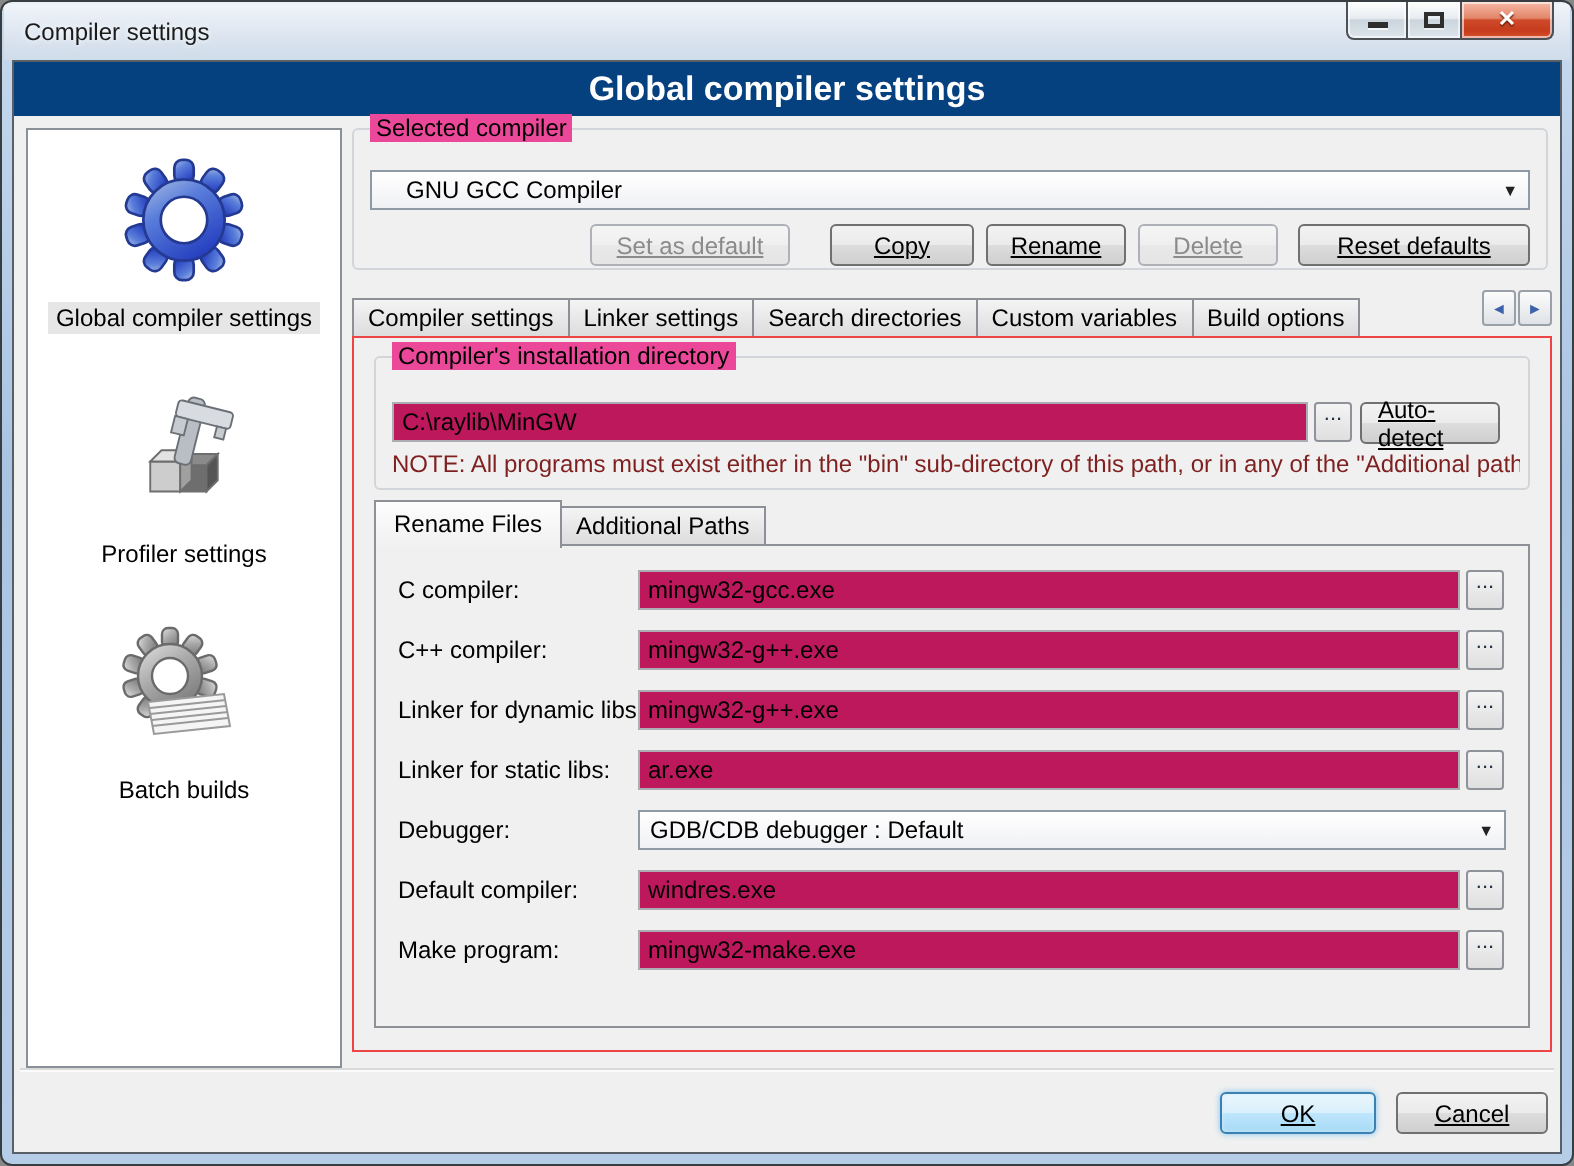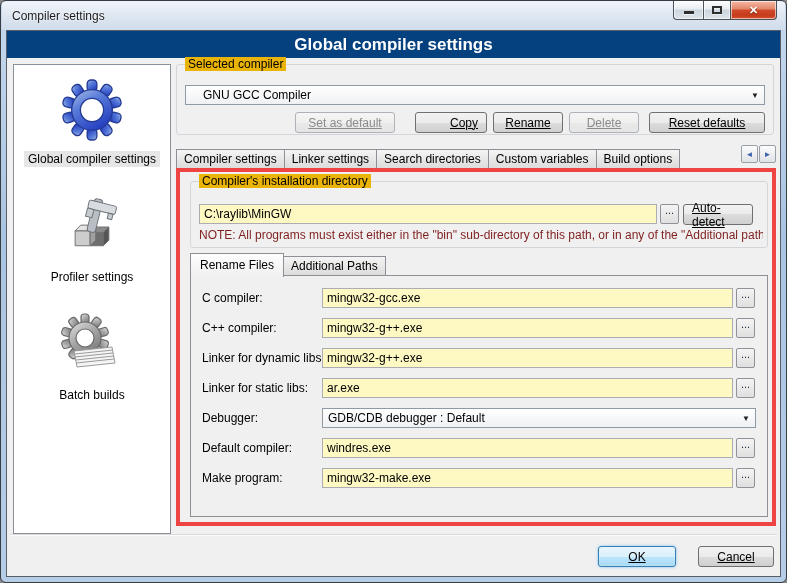--- a/index.html
+++ b/index.html
@@ -54,21 +54,21 @@
     position:absolute; left:6px; top:33px; width:158px; height:470px;
     background:#fff; border:1px solid #8a9097; overflow:hidden;
   }
   .nav-item { display:flex; flex-direction:column; align-items:center; margin-top:14px; cursor:default; }
   .nav-item .nav-label { margin-top:10px; padding:1px 4px; white-space:nowrap; }
   .nav-item.selected .nav-label { background:#e6e6e6; }
   .nav-item + .nav-item { margin-top:28px; }
 
   
   .groupbox { position:absolute; border:1px solid #d2d6da; border-radius:3px; background:#f0f0f0; }
-  .grouplabel { position:absolute; top:-8px; left:8px; background:#eab308; padding:0 3px; white-space:nowrap; }
+  .grouplabel { position:absolute; top:-8px; left:8px; background:#ec4899; padding:0 3px; white-space:nowrap; }
 
   
   .grp-selected { left:169px; top:33px; width:598px; height:71px; }
   .combo {
     position:relative; height:20px; border:1px solid #8e9aa5; background:linear-gradient(to bottom,#ffffff,#f0f1f4);
     display:flex; align-items:center; padding:0 18px 0 5px; cursor:default;
   }
   .combo .arrow { position:absolute; right:5px; top:6px; font-size:8px; color:#222; line-height:8px; }
   .combo-main { position:absolute; left:8px; right:8px; top:20px;padding-left:17px; }
 
@@ -82,21 +82,21 @@
   .btn.disabled {
     border-color:#aeb2b8; color:#8b8b8b;
     background: linear-gradient(to bottom,#f5f5f5,#efefef 50%,#e9e9e9 50%,#e5e5e5);
   }
   .btn.default {
     border-color:#3c7fb1;
     background: linear-gradient(to bottom,#eaf6fd,#d9f0fc 50%,#bee6fd 50%,#a7d9f5);
     box-shadow: 0 0 3px #7ec3ef, inset 0 0 2px #cfeefc;
   }
   .w-setdef { width:100px; margin-right:20px; }
-  .w-copy { width:72px; margin-right:6px;justify-content:flex-end; }
+  .w-copy { width:72px; margin-right:6px; }
   .w-rename { width:70px; margin-right:6px; }
   .w-delete { width:70px; margin-right:10px; }
   .w-reset { width:116px; }
 
   
   .tabs { position:absolute; left:169px; top:114px; width:600px; height:24px; display:flex; align-items:flex-end; }
   .tab {
     height:20px; line-height:19px; padding:0 7px; white-space:nowrap;
     background:linear-gradient(to bottom,#f4f4f4,#dbdbdb);
     border:1px solid #8d9097; border-bottom:none; margin-right:-1px; cursor:default;
@@ -109,26 +109,26 @@
   .tab-scroll {
     width:17px; height:18px; border:1px solid #9aa0a8; border-radius:2px;
     background:linear-gradient(to bottom,#fcfcfc,#dfe2e6);
     display:flex; align-items:center; justify-content:center;
     color:#3c62a9; font-size:8px; cursor:default;
   }
 
   
   .panel {
     position:absolute; left:169px; top:137px; width:600px; height:358px;
-    background:#f0f0f0; border:4px solid #ef4444; z-index:2;
+    background:#f0f0f0; border:1px solid #ef4444; z-index:2;
   }
   .grp-install { left:10px; top:9px; width:578px; height:67px; }
   .path-row { position:absolute; left:8px; right:8px; top:22px; height:20px; display:flex; }
   .tb {
-    height:20px; border:1px solid #abadb3; background:#fef9c3; padding:0 4px;
+    height:20px; border:1px solid #abadb3; background:#be185d; padding:0 4px;
     font-family:"Liberation Sans",sans-serif; font-size:12px; color:#000;
   }
   .path-input { width:458px; }
   .browse-btn {
     width:19px; height:20px; margin-left:3px; border:1px solid #8f9399; border-radius:2px;
     background:linear-gradient(to bottom,#f4f4f4,#dfdfdf);
     display:flex; align-items:flex-start; justify-content:center; line-height:10px;
     font-size:11px; color:#234; cursor:default;
   }
   .autodetect { width:70px; height:21px; margin-left:4px; }
@@ -145,21 +145,21 @@
   }
   .prow { display:flex; align-items:center; padding-left:11px; margin-top:10px; }
   .prow:first-child { margin-top:12px; }
   .prow .flabel { width:120px; white-space:nowrap; }
   .prow .tb { width:411px; }
   .prow .combo { width:434px; }
 
   
   .footer-sep { position:absolute; left:3px; right:3px; top:503px; border-top:1px solid #d9d9d9; box-shadow:0 1px 0 #fbfbfb; }
   .footer { position:absolute; left:0; right:6px; top:515px; height:24px; display:flex; justify-content:flex-end; }
-  .btn-ok { width:78px; margin-right:22px; }
+  .btn-ok { width:78px; margin-right:10px; }
   .btn-cancel { width:76px; }
 </style>
 </head>
 <body>
 
 <div class="window">
 
   <div class="titlebar">
     <span>Compiler settings</span>
   </div>

